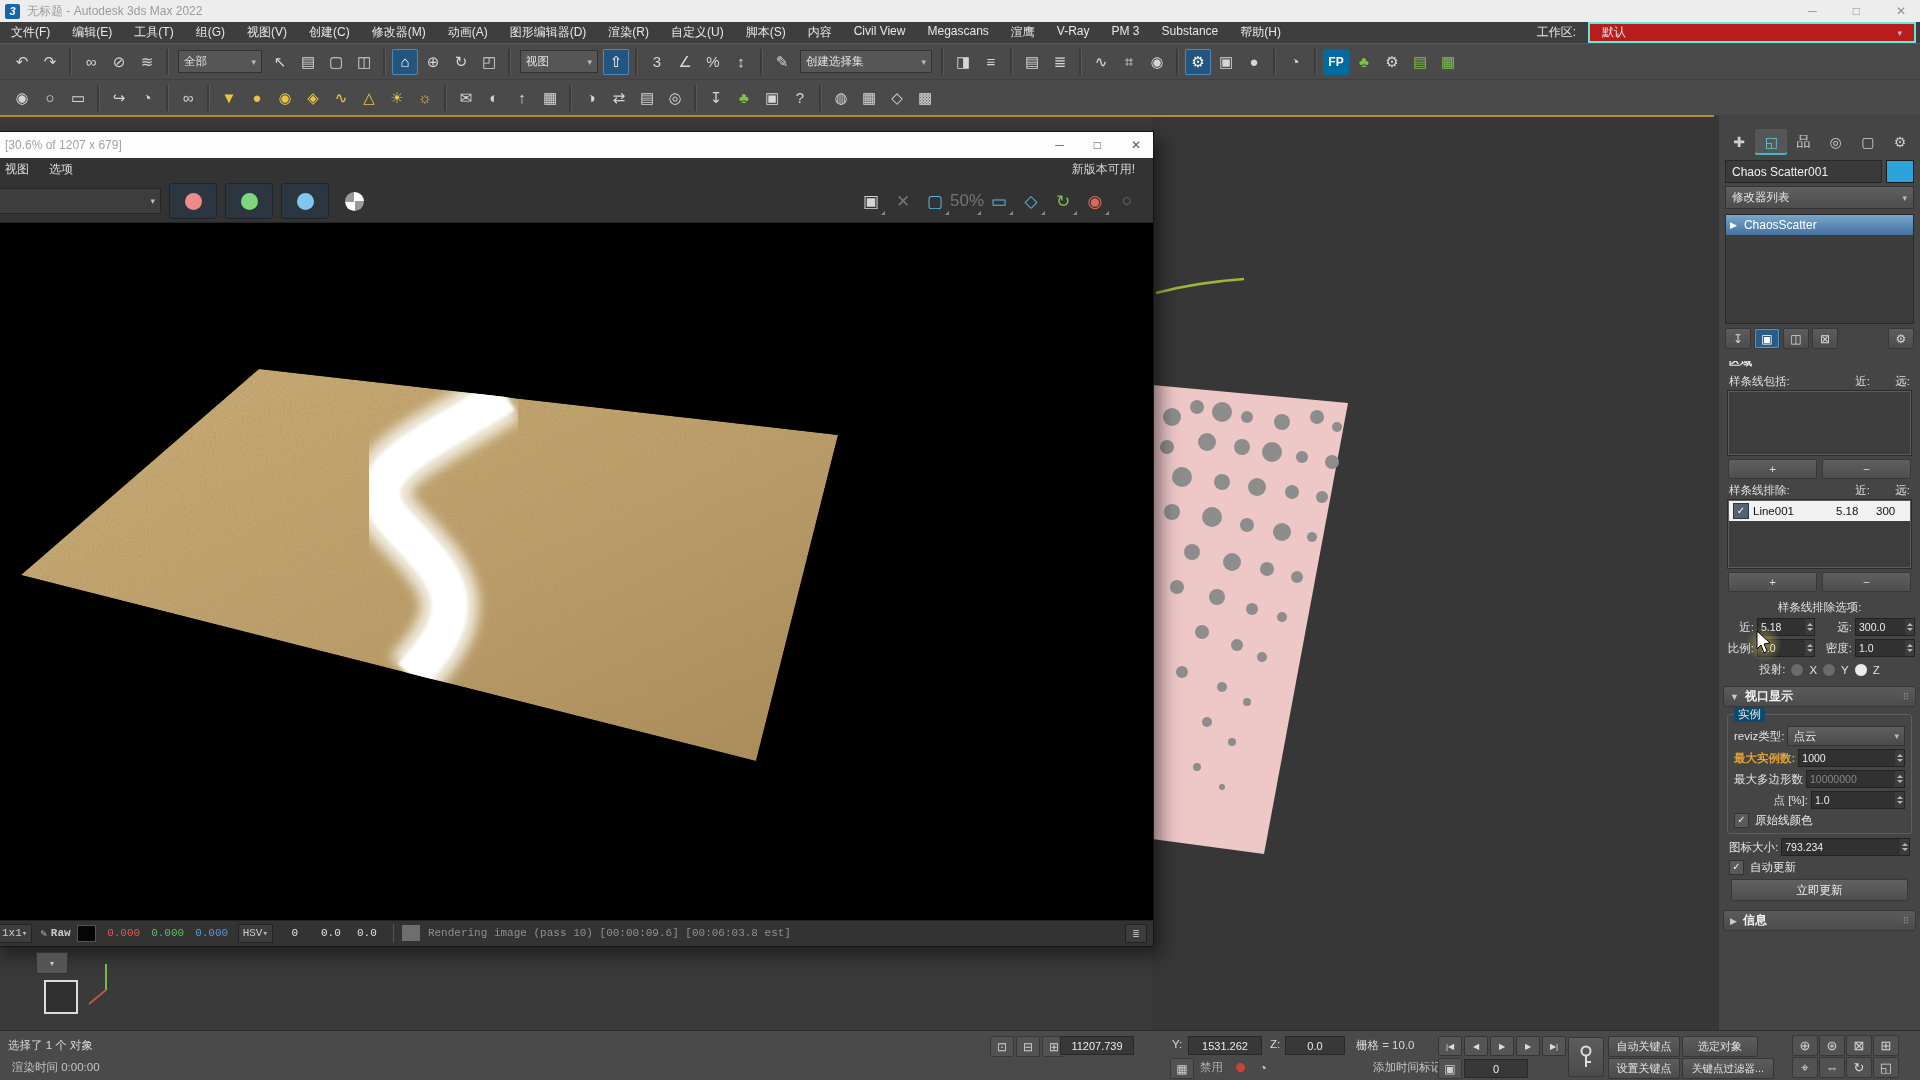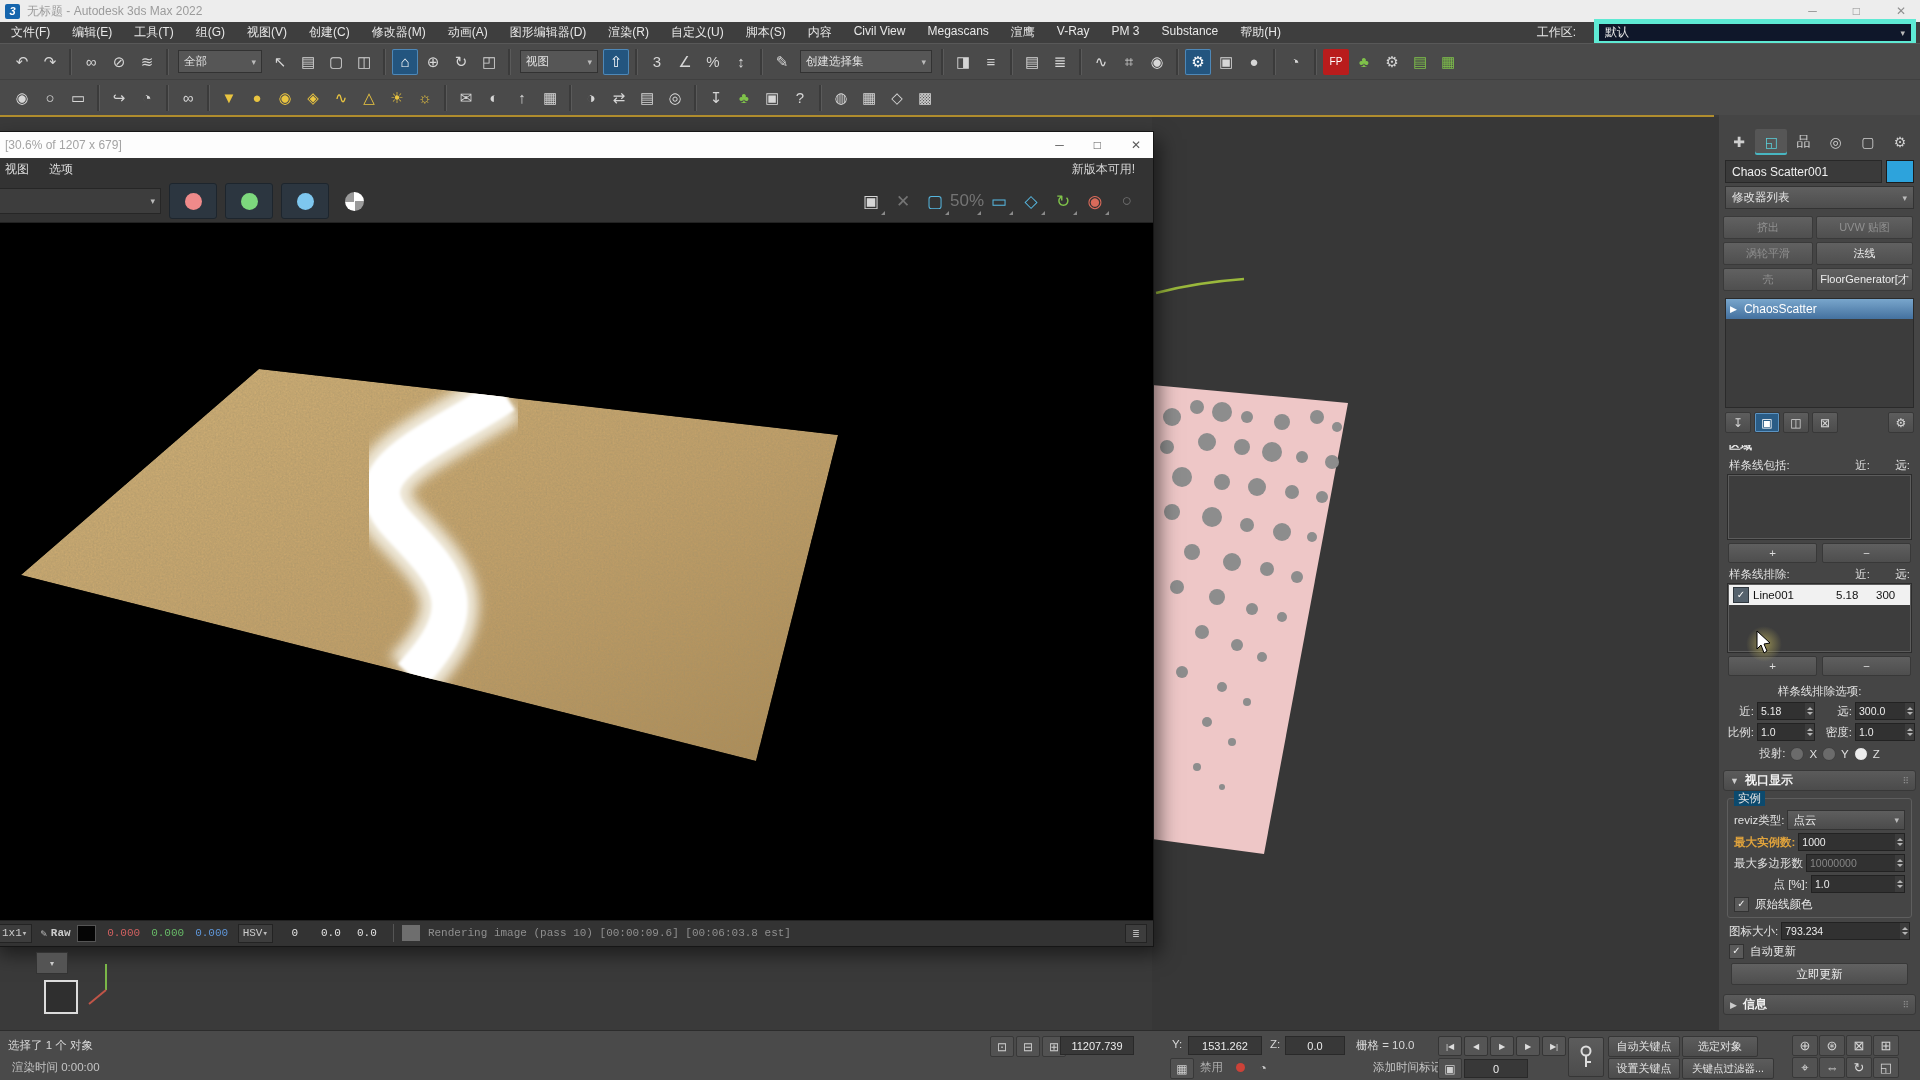--- a/index.html
+++ b/index.html
@@ -8,34 +8,34 @@
   .abs{position:absolute}
   
   #titlebar{left:0;top:0;width:1920px;height:22px;background:#ededed;display:flex;align-items:center}
   #applogo{width:15px;height:15px;background:#1565ad;color:#fff;border-radius:2px;font-weight:bold;
            font-size:11px;display:flex;align-items:center;justify-content:center;margin:0 7px 0 5px;font-style:italic}
   #wintitle{color:#9b9b9b;font-size:12px}
   .wbtns{margin-left:auto;display:flex;gap:36px;margin-right:14px;color:#8f8f8f;font-size:12px}
   
   #menubar{left:0;top:22px;width:1920px;height:21px;background:#3e3e3e;display:flex;align-items:center;font-size:12px;color:#e8e8e8}
   .menu-item{padding:0 11px;white-space:nowrap}
-  #wsbox{margin-left:auto;display:flex;align-items:center;gap:18px;margin-right:4px}
-  #wsdd{width:300px;height:17px;background:#0f172a;border:5px solid #5eead4;display:flex;align-items:center;padding:0 6px;color:#e6e6e6}
+  #wsbox{margin-left:auto;display:flex;align-items:center;gap:12px;margin-right:4px}
+  #wsdd{width:300px;height:17px;background:#b91c1c;border:2px solid #5eead4;display:flex;align-items:center;padding:0 12px;color:#e6e6e6}
   .caret{margin-left:auto;font-size:9px;color:#bbb}
   
   .tbar{left:0;width:1920px;background:#4a4a4a;display:flex;align-items:center;padding-left:8px;box-sizing:border-box}
   #toolbar1{top:43px;height:36px;border-top:1px solid #585858}
   #toolbar2{top:79px;height:36px;border-top:1px solid #404040}
   .ti{width:26px;height:26px;display:flex;align-items:center;justify-content:center;color:#d6d6d6;
       font-size:15px;border-radius:2px;margin:0 1px;position:relative;flex:none}
   .ti.sep{width:2px;height:26px;background:#3b3b3b;border-right:1px solid #5a5a5a;margin:0 5px;border-radius:0}
   .ti.act{background:#23557f;box-shadow:inset 0 0 0 1px #4e88b8;color:#fff}
   .ti.yl{color:#e9c440}.ti.gn{color:#7fc24a}.ti.rd{color:#d86a5a}.ti.cy{color:#56b7e0}
   .ti.dis{color:#747474}
-  .ti.or{background:#b91c1c;color:#fff;font-weight:normal;font-size:10px}
+  .ti.or{background:#0369a1;color:#fff;font-weight:bold;font-size:12px}
   .ti.txt{font-size:10px;letter-spacing:0}
   .fly::after{content:"";position:absolute;right:1px;bottom:1px;border-left:4px solid transparent;border-bottom:4px solid #8a8a8a}
   .dd{height:21px;background:#565656;border:1px solid #323232;display:flex;align-items:center;
       font-size:11.5px;color:#e0e0e0;padding:0 5px;margin:0 4px;flex:none}
   #goldline{left:0;top:115px;width:1714px;height:2px;background:#b08d2e}
   
   #vpright{left:1152px;top:117px;width:567px;height:913px;background:#373737}
   
   #vfb{left:-8px;top:131px;width:1160px;height:814px;background:#323232;border:1px solid #161616;
        box-shadow:6px 8px 18px rgba(0,0,0,.5)}
@@ -476,28 +476,20 @@
       <span class="ptab ">⚙</span>
     </div>
   <div class="namerow">
     <span id="namefield">Chaos Scatter001</span>
     <span id="objswatch"></span>
   </div>
   <div id="modlist">
     <span>修改器列表</span>
       <span class="caret">▾</span>
   </div>
-  <div class="mgrid">
-      <span class="mbtn dis">挤出</span>
-      <span class="mbtn dis">UVW 贴图</span>
-      <span class="mbtn dis">涡轮平滑</span>
-      <span class="mbtn ">法线</span>
-      <span class="mbtn dis">壳</span>
-      <span class="mbtn ">FloorGenerator[才</span>
-    </div>
   <div id="stack">
     <div id="stackrow">
       <span class="arr">▶</span>
       <span>ChaosScatter</span>
     </div>
   </div>
   <div class="stacktools">
       <span class="sticon ">↧</span>
       <span class="sticon act">▣</span>
       <span class="sticon ">◫</span>

